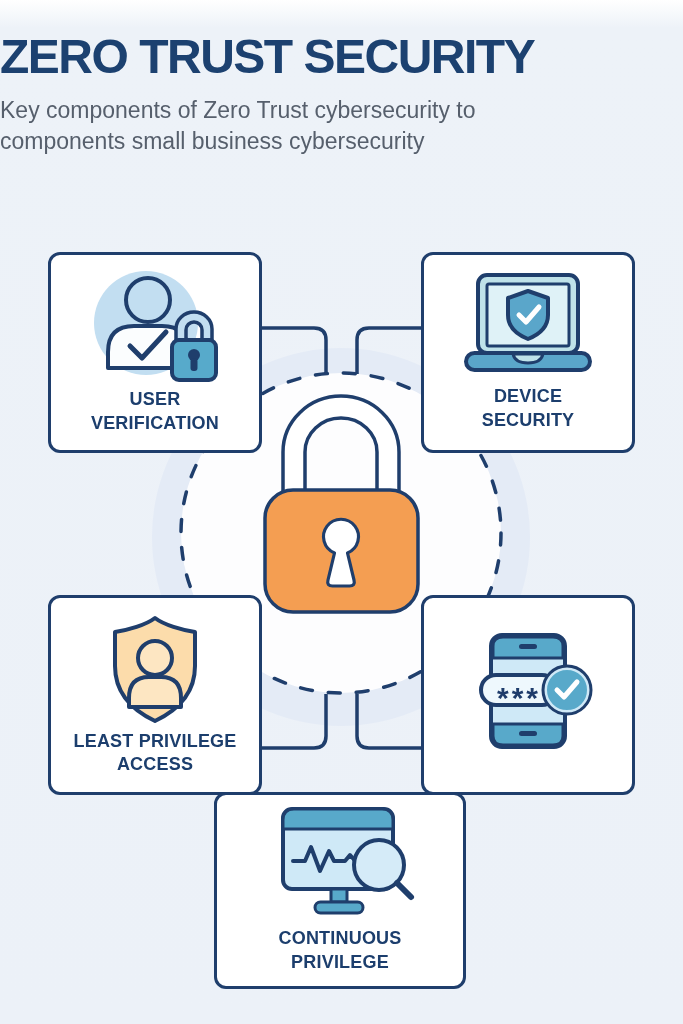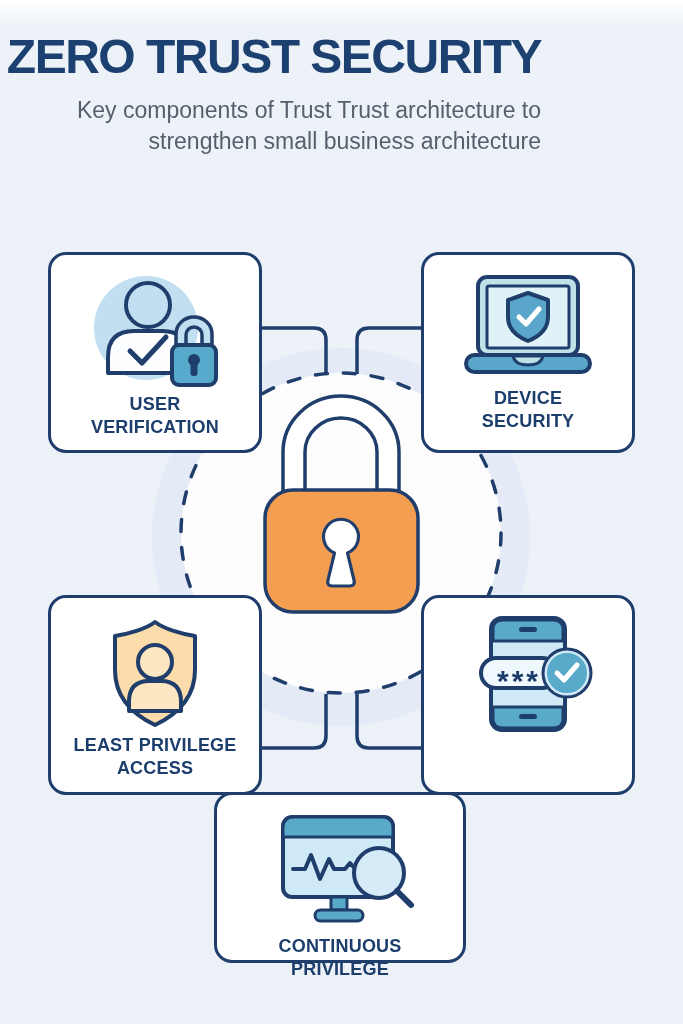--- a/index.html
+++ b/index.html
@@ -1,60 +1,60 @@
 <!DOCTYPE html>
 <html><head>
 <meta charset="utf-8">
 <style>
   html,body{margin:0;padding:0;background:#dfe6ef;}
   .canvas{
     position:relative;width:683px;height:1024px;overflow:hidden;
     background:linear-gradient(180deg,#ffffff 0px,#edf2f8 28px,#ecf1f8 100%);
     font-family:"Liberation Sans",sans-serif;
   }
-  .header{position:absolute;top:30px;left:0;width:541px;text-align:right;}
+  .header{position:absolute;top:30px;left:0;width:541px;text-align:left;}
   .title{
     color:#1c4170;font-weight:700;font-size:48px;line-height:1.11;
     letter-spacing:-1.5px;margin:0;
   }
   .subtitle{
     color:#565f6c;font-size:23px;line-height:1.32;margin-top:12px;font-weight:400;
   }
   .diagram-layer{position:absolute;left:0;top:0;width:683px;height:1024px;pointer-events:none;}
   .card{
-    position:absolute;background:#ffffff;border:3px solid #1f3e6c;border-radius:18px;
-    display:flex;flex-direction:column;align-items:center;justify-content:space-between;
+    position:absolute;background:#ffffff;border:3px solid #1f3e6c;border-radius:12px;
+    display:flex;flex-direction:column;align-items:center;justify-content:center;
     padding:16px 6px 20px;box-sizing:border-box;
   }
   .card-uv{left:48px;top:252px;width:214px;height:201px;}
   .card-ds{left:421px;top:252px;width:214px;height:201px;}
   .card-lp{left:48px;top:595px;width:214px;height:200px;}
   .card-mfa{left:421px;top:595px;width:214px;height:200px;}
-  .card-cm{left:214px;top:792px;width:252px;height:171px;}
+  .card-cm{left:214px;top:792px;width:252px;height:197px;}
   .card-label{
     color:#1c3e6d;font-weight:700;font-size:18px;line-height:1.3;text-align:center;
     letter-spacing:0.2px;
   }
   .icon-wrap{position:relative;flex:0 0 auto;}
   .mfa-code{
     position:absolute;left:30px;top:44px;width:72px;height:30px;text-align:center;
     font-size:30px;line-height:46px;font-weight:700;color:#1e3c6b;letter-spacing:3px;
     overflow:visible;white-space:nowrap;
   }
 </style>
 </head>
 <body>
 
 <div class="canvas">
 
   <div class="header">
     <h1 class="title"><span>ZERO TRUST SECURITY</span><br>
     </h1>
-    <div class="subtitle"><span>Key components of Trust Trust architecture to</span><br>
-      <span>strengthen small business architecture</span>
+    <div class="subtitle"><span>Key components of Zero Trust cybersecurity to</span><br>
+      <span>components small business cybersecurity</span>
     </div>
   </div>
 
   <svg class="diagram-layer" width="683" height="1024" viewBox="0 0 683 1024">
 
     <circle cx="341" cy="537" r="189" fill="#e4ebf6"></circle>
 
     <circle cx="341" cy="533" r="160" fill="#fdfdfe" stroke="#1f3e6c" stroke-width="3.5" stroke-dasharray="12 16" stroke-linecap="round"></circle>
 
     <g stroke="#1f3e6c" stroke-width="3.5" fill="none" stroke-linecap="butt">

